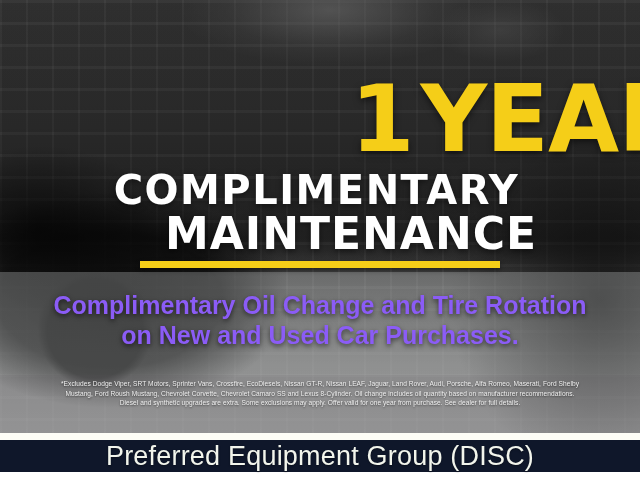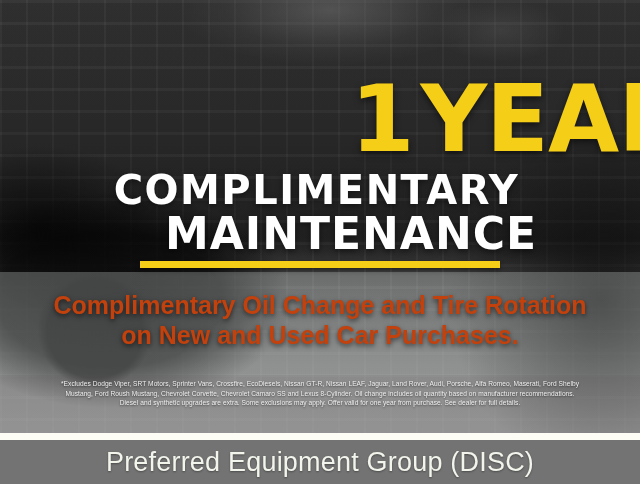--- a/index.html
+++ b/index.html
@@ -106,21 +106,21 @@
   }
   .rule{
     position:absolute;left:140px;top:261px;width:360px;height:7px;
     background:#F5CE18;
     box-shadow:0 2px 5px rgba(0,0,0,.45);
   }
 
   
   .headline{
     position:absolute;left:0;top:290px;width:640px;text-align:center;
-    color:#c2410c;
+    color:#8b5cf6;
     font-family:"Liberation Sans", sans-serif;
     font-weight:bold;
     font-size:25px;
     line-height:30px;
     text-shadow:0 2px 5px rgba(0,0,0,.60);
   }
   .headline .l2{display:block;}
 
   
   .disclaimer{
@@ -133,22 +133,22 @@
     text-shadow:0 1px 2px rgba(0,0,0,.55);
   }
   .disclaimer span{display:block;}
 
   
   .sep{
     position:absolute;left:0;top:433px;width:640px;height:7px;
     background:#fdfdf6;
   }
   .banner{
-    position:absolute;left:0;top:440px;width:640px;height:44px;
-    background:#737373;
+    position:absolute;left:0;top:440px;width:640px;height:32px;
+    background:#0f172a;
     display:flex;align-items:center;justify-content:center;
   }
   .banner-text{
     color:#f2f5ec;
     font-family:"Liberation Sans", sans-serif;
     font-size:27px;
     font-weight:normal;
     letter-spacing:.2px;
     text-shadow:0 1px 2px rgba(0,0,0,.35);
     white-space:nowrap;

